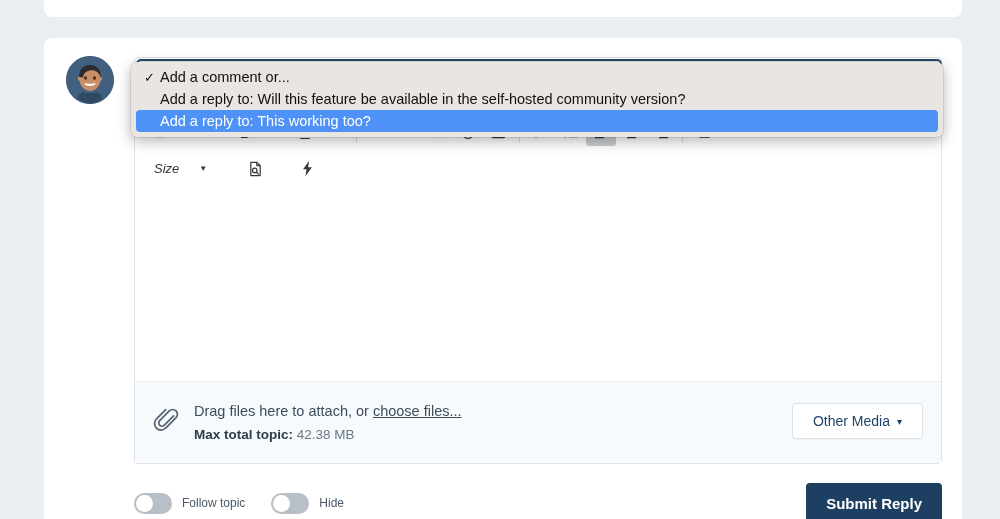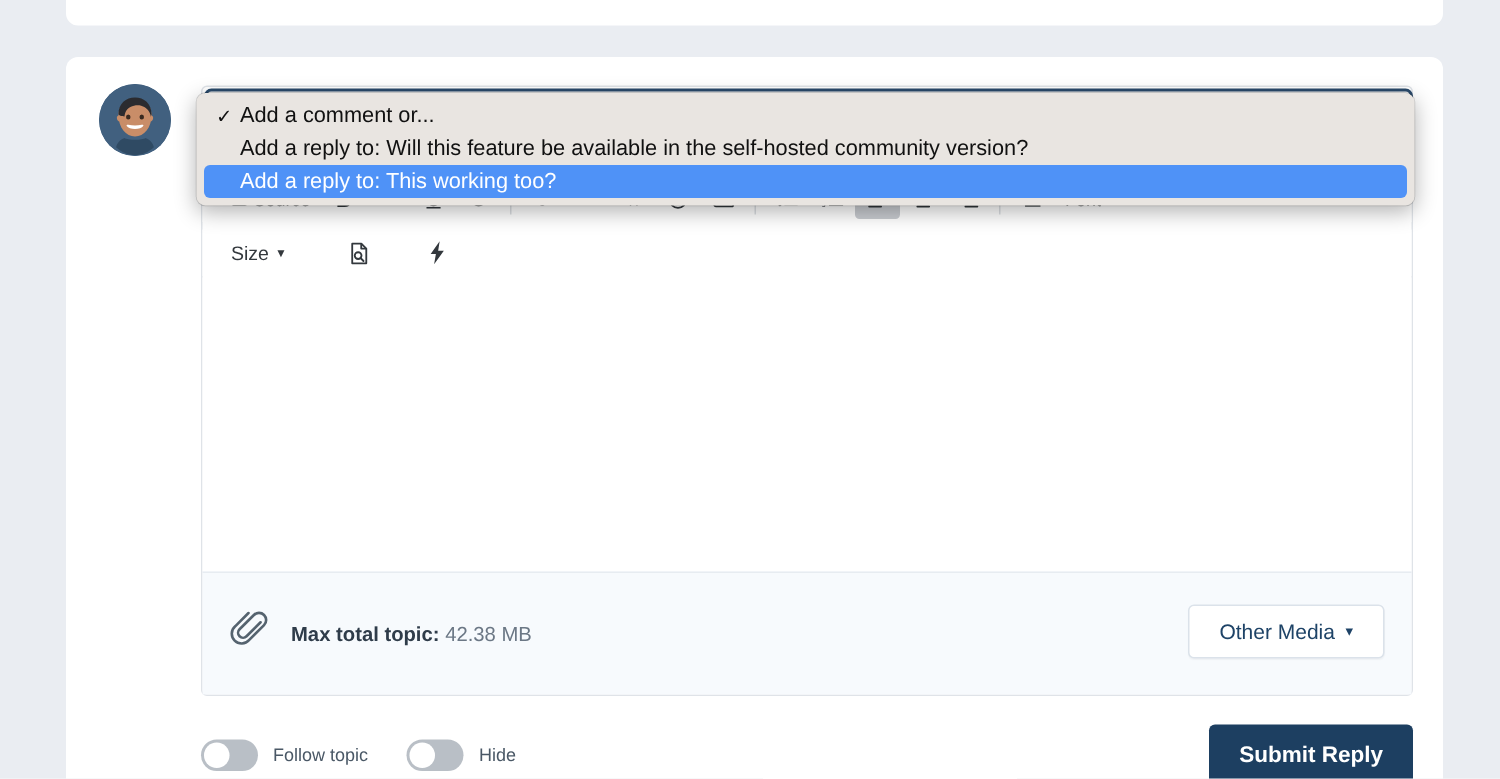--- a/index.html
+++ b/index.html
@@ -51,21 +51,21 @@
     padding-left: 12px;
     color: #3d4852;
   }
   .tb-row1 { top: 117px; border-bottom: 0; }
   .tb-row2 { top: 153px; }
   .tb-btn {
     width: 30px; height: 26px;
     display: flex; align-items: center; justify-content: center;
     font-size: 13px; color: #33383d; border-radius: 3px;
   }
-  .tb-btn.wide { width: auto; padding: 0 7px; gap: 4px; font-size: 12px; }
+  .tb-btn.wide { width: auto; padding: 0 7px; gap: 20px; font-size: 12px; font-style: italic; }
   .tb-btn.active { background: #c9ccd1; }
   .tb-sep { width: 1px; height: 20px; background: #dcdfe3; margin: 0 6px; }
   .tb-btn svg { display: block; }
   .caret { font-size: 8px; line-height: 1; }
 
   
   .editor-body {
     position: absolute; left: 135px; top: 185px; width: 806px; height: 196px;
     background: #fff;
   }
@@ -272,20 +272,23 @@
 
   <div class="editor-body"></div>
 
   <div class="attach">
     <span class="clip">
       <svg width="28" height="28" viewBox="0 0 24 24">
           <path d="M18.6 7.6l-8 8a2.8 2.8 0 11-4-4l8.2-8.2a4.1 4.1 0 015.8 5.8l-8.6 8.6a5.6 5.6 0 11-7.9-7.9l7.6-7.6" fill="none" stroke="#55636f" stroke-width="1.5" stroke-linecap="round" stroke-linejoin="round"></path>
         </svg>
     </span>
     <span class="attach-txt">
+      <span class="attach-line1">
+        <span>Drag files here to attach, or </span><a href="#">choose files...</a>
+      </span>
       <span class="attach-line2">
         <b>Max total topic:</b>
         <span>42.38 MB</span>
       </span>
     </span>
     <span class="other-media">
       <span>Other Media</span>
       <span style="font-size:10px">▾</span>
     </span>
   </div>

